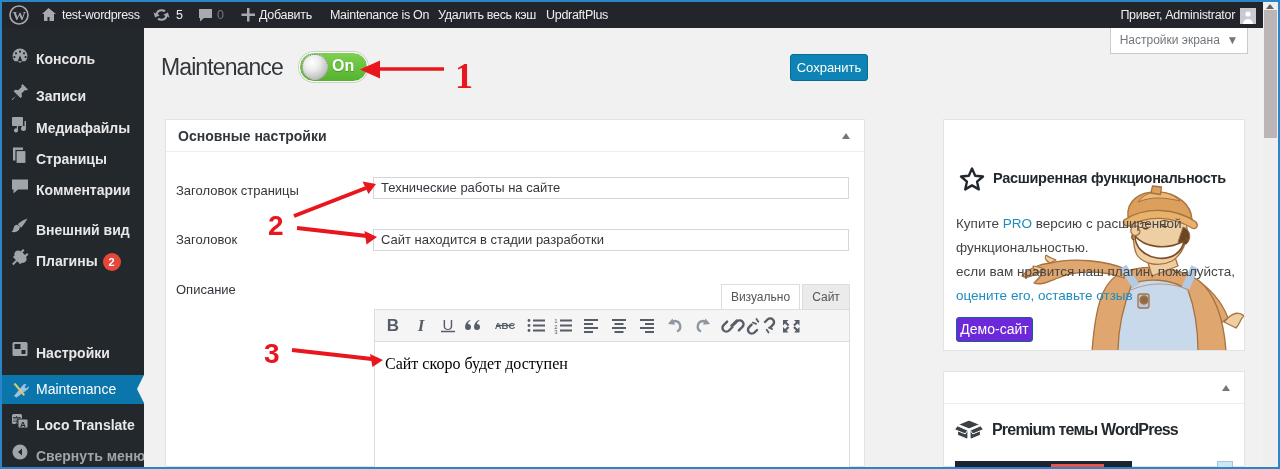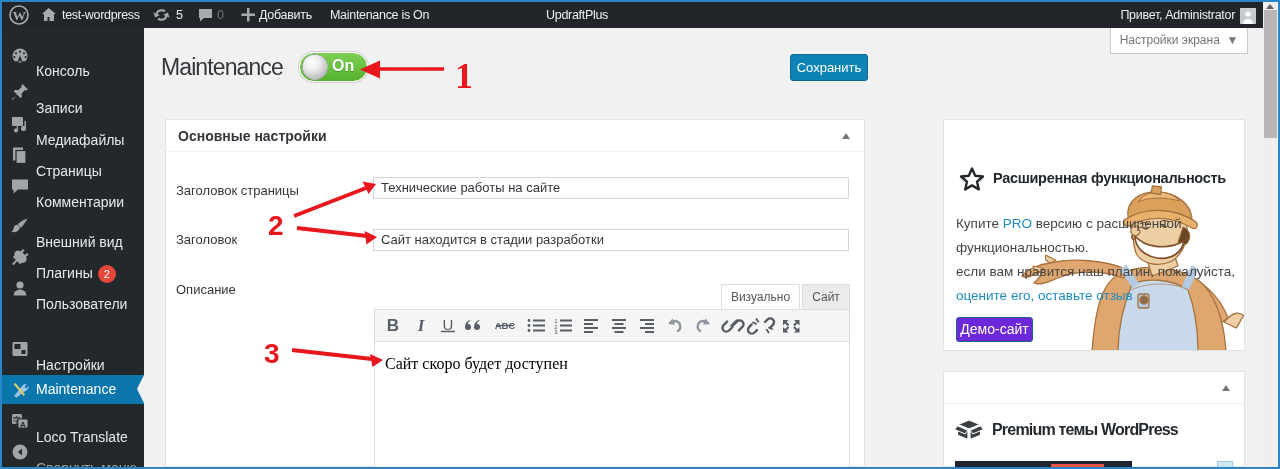--- a/index.html
+++ b/index.html
@@ -6,21 +6,21 @@
 body { width:1280px; height:469px; font-family:"Liberation Sans", sans-serif; overflow:hidden; }
 #page { position:relative; width:1280px; height:469px; background:#f1f1f1; border:2px solid #2a86c8; overflow:hidden; }
 
 #adminbar { position:absolute; left:0; top:0; width:1261px; height:26px; background:#22262b; color:#eeeeee; font-size:12.5px; letter-spacing:-0.3px; }
 #adminbar .item { position:absolute; top:0; height:26px; line-height:26px; white-space:nowrap; }
 #adminbar .dim { color:#72777c; }
 
 #sidebar { position:absolute; left:0; top:26px; width:142px; bottom:0; background:#23282d; }
 .mi { position:absolute; left:0; width:142px; height:30px; color:#e8e8e9; font-size:14px; }
 .mi .ic { position:absolute; left:8px; top:5px; width:20px; height:20px; }
-.mi .tx { position:absolute; left:34px; top:16px; line-height:30px; white-space:nowrap; }
+.mi .tx { position:absolute; left:34px; top:4px; line-height:30px; white-space:nowrap;font-weight:bold; }
 .badge { display:inline-block; background:#e5473a; color:#fff; border-radius:50%; width:18px; height:18px; line-height:18px; text-align:center; font-size:11px; vertical-align:middle; margin-left:5px; }
 #mi-active { position:absolute; left:0; top:373px; width:142px; height:29px; background:#0b76ab; color:#fff; }
 #mi-active .tx { position:absolute; left:34px; line-height:29px; font-size:14px; }
 #mi-notch { position:absolute; left:135px; top:373px; width:0; height:0; border-top:14.5px solid transparent; border-bottom:14.5px solid transparent; border-right:7px solid #f1f1f1; }
 
 #content { position:absolute; left:142px; top:26px; right:17px; bottom:0; background:#f1f1f1; }
 #screenopt { position:absolute; right:13px; top:0; width:138px; height:26px; background:#fff; border:1px solid #cbcbcb; border-top:none; color:#72777c; font-size:12px; text-align:center; line-height:25px; }
 h1.pagetitle { position:absolute; left:17px; top:26px; font-size:23px; font-weight:400; color:#32373c; letter-spacing:-0.9px; }
 
 #toggle { position:absolute; left:155px; top:24px; width:69px; height:30px; background:linear-gradient(#7ed052,#55b22e); border-radius:15px; border:1px solid #fff; box-shadow:0 0 0 1px #cfcfcf; }
@@ -83,20 +83,21 @@
         </svg>
     </div>
     <div class="item dim" style="left:215px;">0</div>
     <div class="item" style="left:239px;top:0;">
       <svg width="14" height="26" viewBox="0 0 14 26">
           <path d="M6 6 h2.5 v5.5 H14 v2.5 H8.5 V19.5 H6 V14 H0.5 v-2.5 H6 z" fill="#a7aaad"></path>
         </svg>
     </div>
     <div class="item" style="left:257px;">Добавить</div>
     <div class="item" style="left:328px;">Maintenance is On</div>
+    <div class="item" style="left:436px;">Удалить весь кэш</div>
     <div class="item" style="left:544px;">UpdraftPlus</div>
     <div class="item" style="right:28px;">Привет, Administrator</div>
     <div class="item" style="right:7px;top:5px;height:16px;">
       <svg width="16" height="16">
           <rect width="16" height="16" fill="#c7cbd0"></rect>
           <circle cx="8" cy="6" r="2.6" fill="#ffffff"></circle>
           <path d="M3 16 a5 5 0 0 1 10 0 z" fill="#ffffff"></path>
         </svg>
     </div>
   </div>
@@ -140,27 +141,20 @@
           <path d="M17.5 2.5 c-3 0.8 -7.5 3.2 -9.8 5.8 l3.4 3.4 c2.4 -2.4 5.2 -6.8 6.4 -9.2 z" fill="#a0a5aa"></path>
           <path d="M7 8.8 c-1.8 0.2 -3.2 1.6 -3.4 3.4 c-0.2 1.4 -1 2.6 -2.2 3.2 c1.8 1.2 5 1 6.8 -0.8 c1.2 -1.2 1.8 -2.8 1.6 -4.2 z" fill="#a0a5aa"></path>
         </svg>
         <span class="tx">Внешний вид</span>
       </div>
     <div class="mi" style="top:214px;">
         <svg class="ic" viewBox="0 0 20 20">
           <path d="M10.5 4.5 l2.5 -2.5 1.5 1.5 -2 2 2.5 2.5 2 -2 1.5 1.5 -2.5 2.5 c1 1.5 0.8 3.5 -0.5 4.8 c-1 1 -2.5 1.4 -3.8 1 l-1.5 1.5 -3 -3 -3.7 3.9 -1.5 -1.5 3.9 -3.7 -3 -3 1.6 -1.6 c-0.4 -1.3 0 -2.8 1 -3.8 c1.3 -1.3 3.3 -1.5 4.8 -0.5 z" fill="#a0a5aa"></path>
         </svg>
         <span class="tx">Плагины<span class="badge">2</span></span>
-      </div>
-    <div class="mi" style="top:245px;">
-        <svg class="ic" viewBox="0 0 20 20">
-          <circle cx="10" cy="7" r="3.6" fill="#a0a5aa"></circle>
-          <path d="M3.5 17.5 a6.5 6 0 0 1 13 0 z" fill="#a0a5aa"></path>
-        </svg>
-        <span class="tx">Пользователи</span>
       </div>
     <div class="mi" style="top:306px;">
         <svg class="ic" viewBox="0 0 20 20">
           <rect x="2.5" y="3" width="15" height="14" rx="1.5" fill="#a0a5aa"></rect>
           <rect x="4.5" y="5" width="6" height="5" fill="#23282d"></rect>
           <rect x="11.5" y="11" width="4" height="4" fill="#23282d"></rect>
         </svg>
         <span class="tx">Настройки</span>
       </div>
     <div class="mi" style="top:377.5px;">

